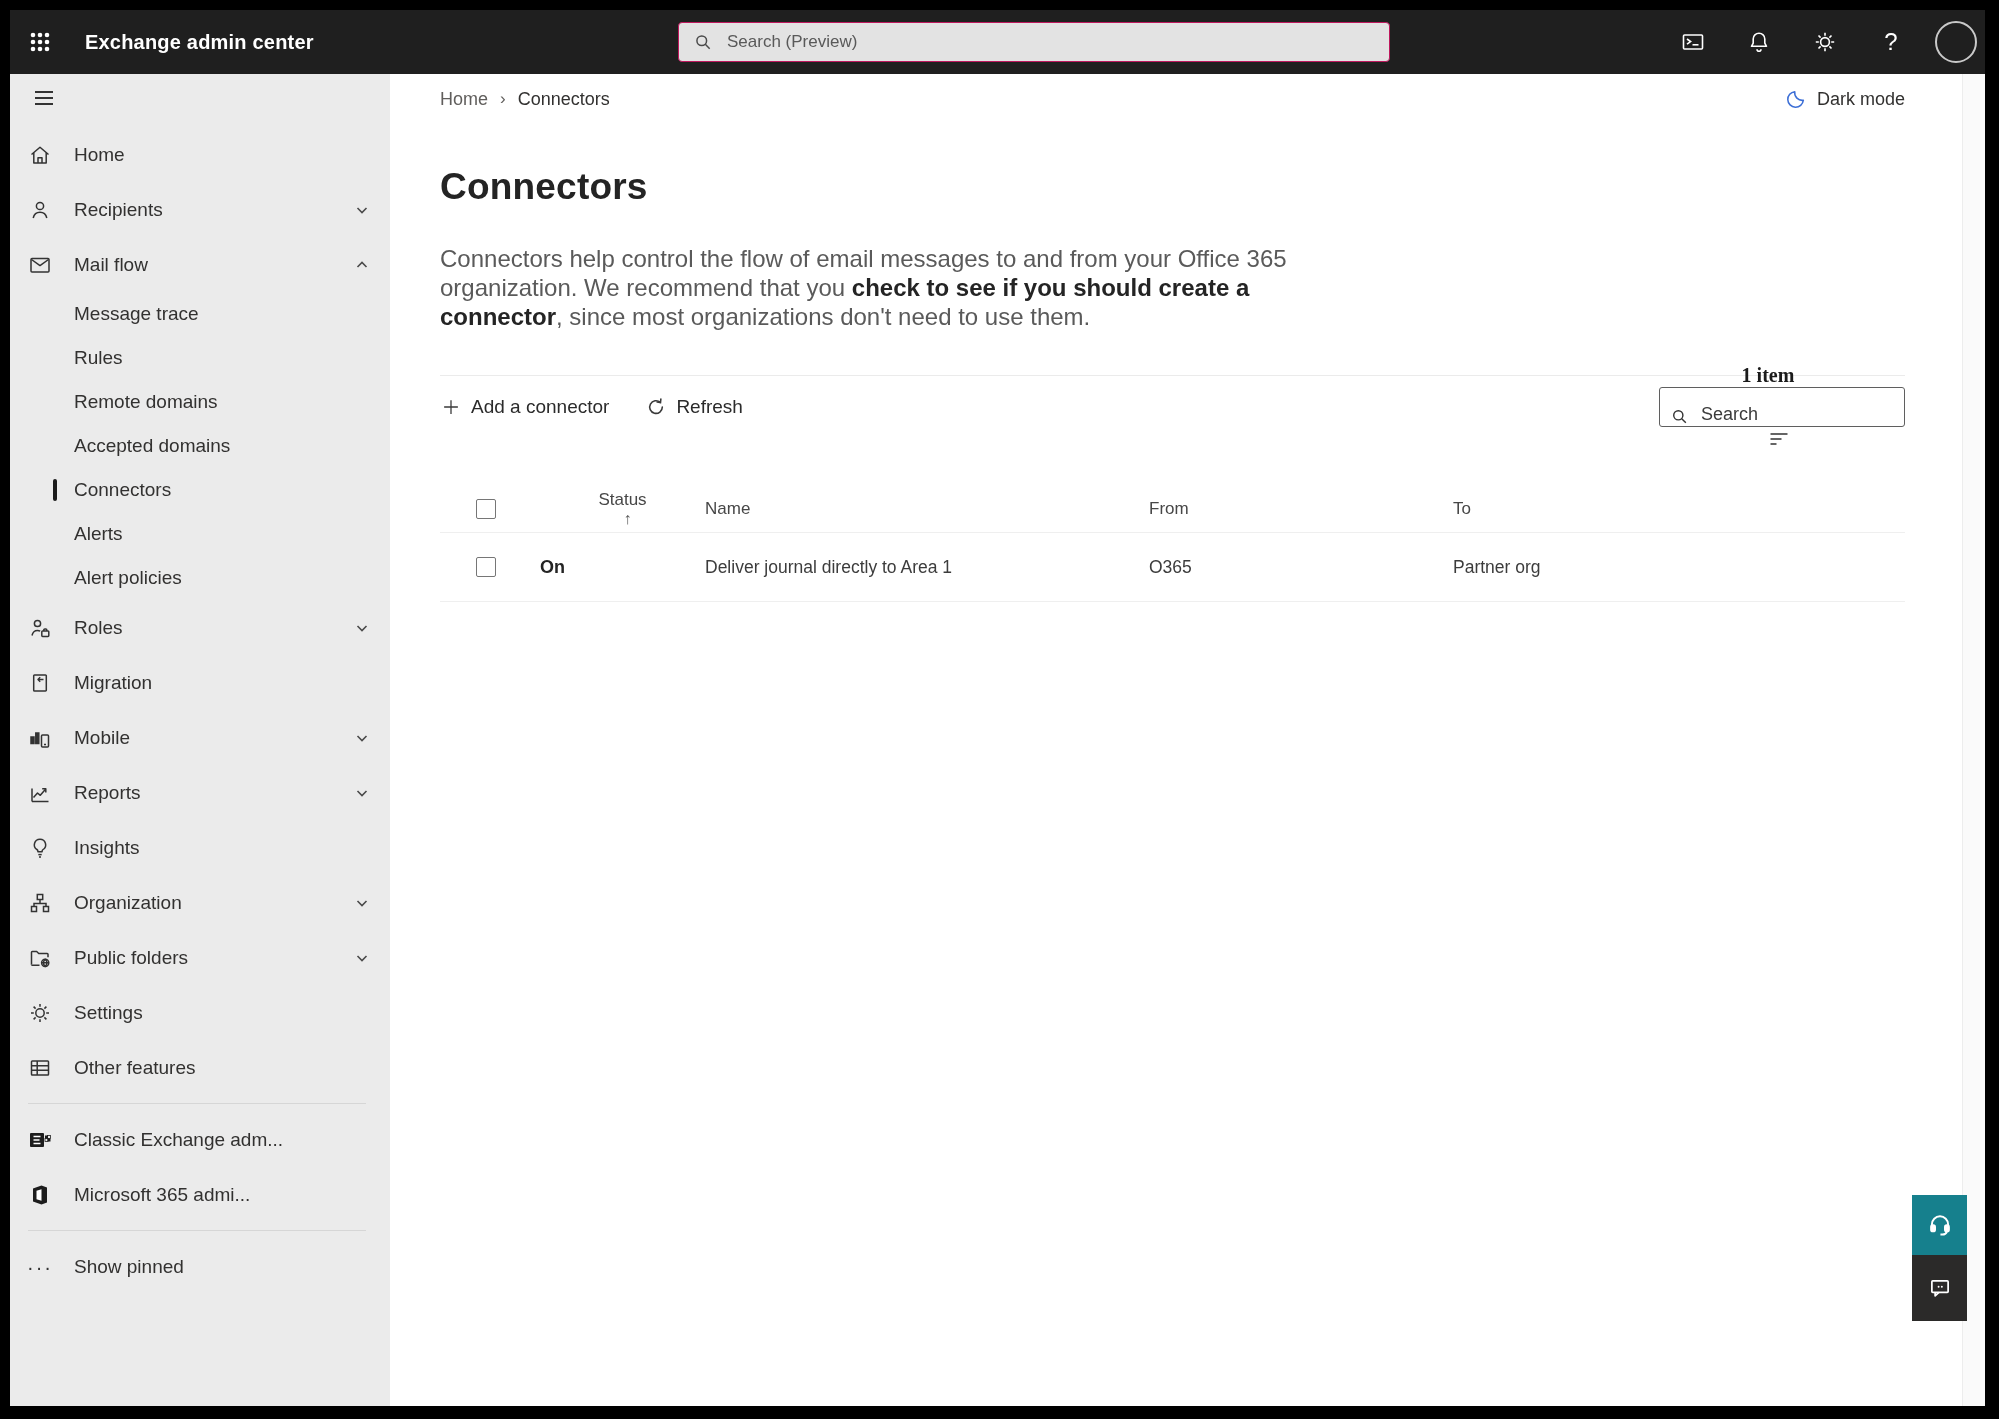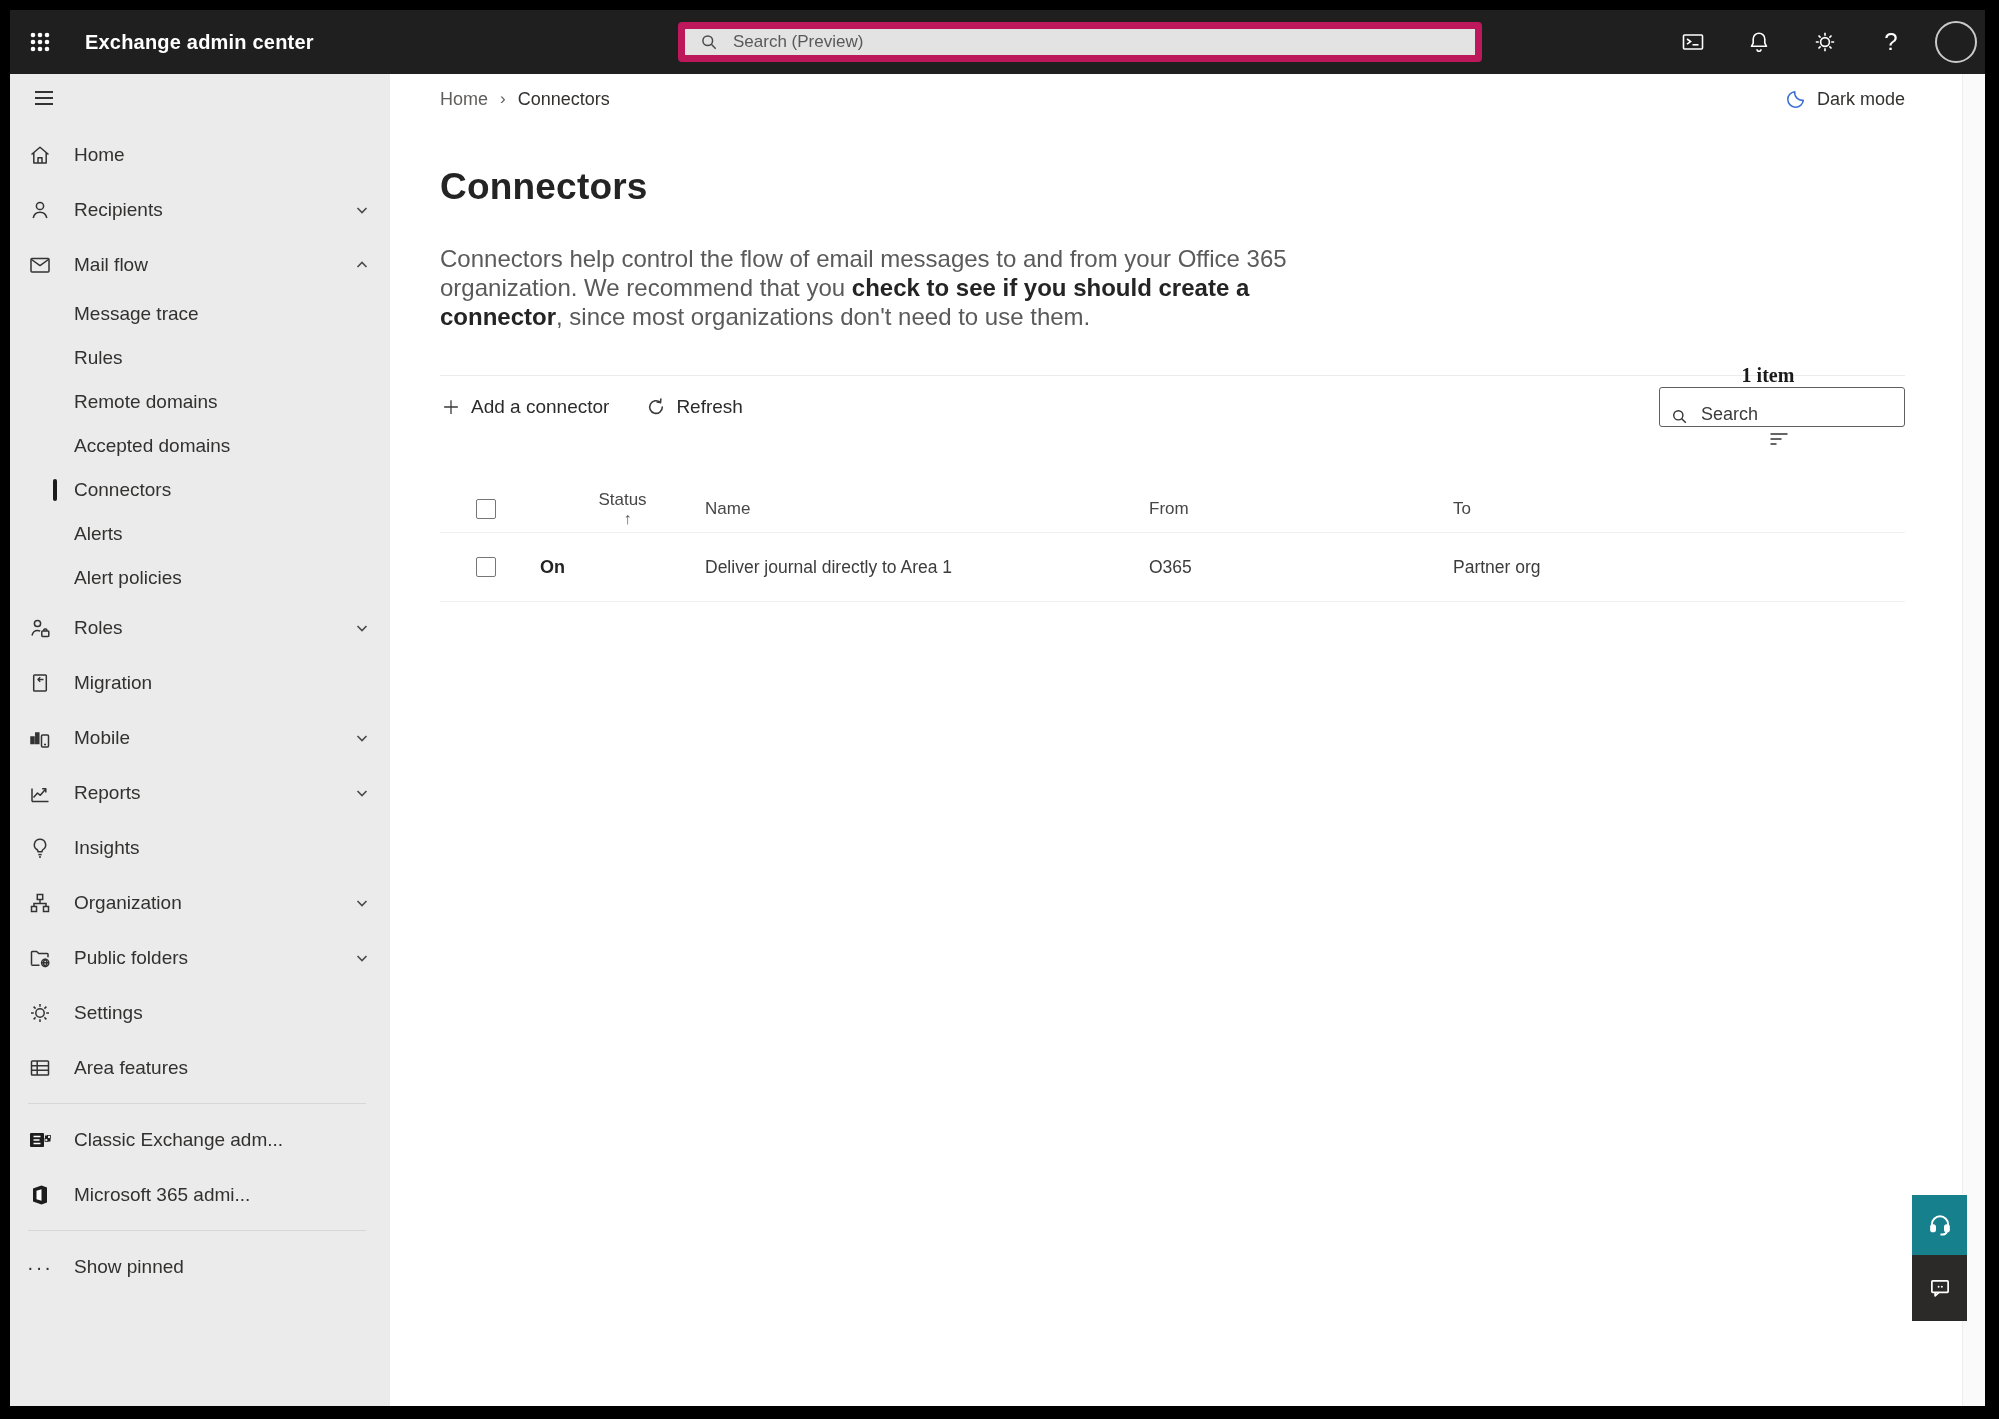--- a/index.html
+++ b/index.html
@@ -14,22 +14,22 @@
   }
 
   
   .topbar {
     flex:0 0 64px; height:64px; background:#1f1f1f; color:#fff;
     display:flex; align-items:center; position:relative;
   }
   .waffle-btn { width:48px; height:48px; margin-left:6px; display:flex; align-items:center; justify-content:center; cursor:pointer; }
   .topbar-title { font-size:20px; font-weight:700; margin-left:21px; letter-spacing:.2px; }
   .topbar-search {
-    position:absolute; left:668px; top:12px; width:804px; height:40px;
-    background:#e3e3e3; border:7px solid #be185d; border-radius:4px;
+    position:absolute; left:668px; top:12px; width:712px; height:40px;
+    background:#e3e3e3; border:1px solid #be185d; border-radius:4px;
     display:flex; align-items:center; padding:0 14px; box-sizing:border-box; color:#4a4a4a;
   }
   .topbar-search input {
     flex:1; background:transparent; border:none; outline:none;
     font-size:17px; color:#333; margin-left:12px; font-family:inherit;
   }
   .topbar-search input::placeholder { color:#595959; opacity:1; }
   .topbar-right { margin-left:auto; display:flex; align-items:center; gap:14px; margin-right:8px; }
   .tb-icon-btn { width:52px; height:48px; display:flex; align-items:center; justify-content:center; color:#fff; cursor:pointer; }
   .help-glyph { font-size:24px; font-weight:400; }
@@ -358,21 +358,21 @@
         <span class="lbl">Settings</span>
       </div>
 
       <div class="nav-item">
         <span class="nav-ico">
           <svg width="24" height="24" viewBox="0 0 24 24" fill="none" stroke="#333" stroke-width="1.5">
             <rect x="3.5" y="5" width="17" height="14" rx="0.8"></rect>
               <path d="M9.2 5v14M3.5 9.7h17M3.5 14.3h17"></path>
           </svg>
         </span>
-        <span class="lbl">Area features</span>
+        <span class="lbl">Other features</span>
       </div>
 
       <div class="side-divider"></div>
 
       <div class="nav-item">
         <span class="nav-ico">
           <svg width="24" height="24" viewBox="0 0 24 24">
             <rect x="2" y="5" width="14" height="14" rx="1" fill="#1d1d1d"></rect>
             <path d="M5.5 8.5h7M5.5 12h6M5.5 15.5h7" stroke="#fff" stroke-width="1.6"></path>
             <rect x="17" y="7.5" width="3" height="3" fill="#1d1d1d"></rect>

